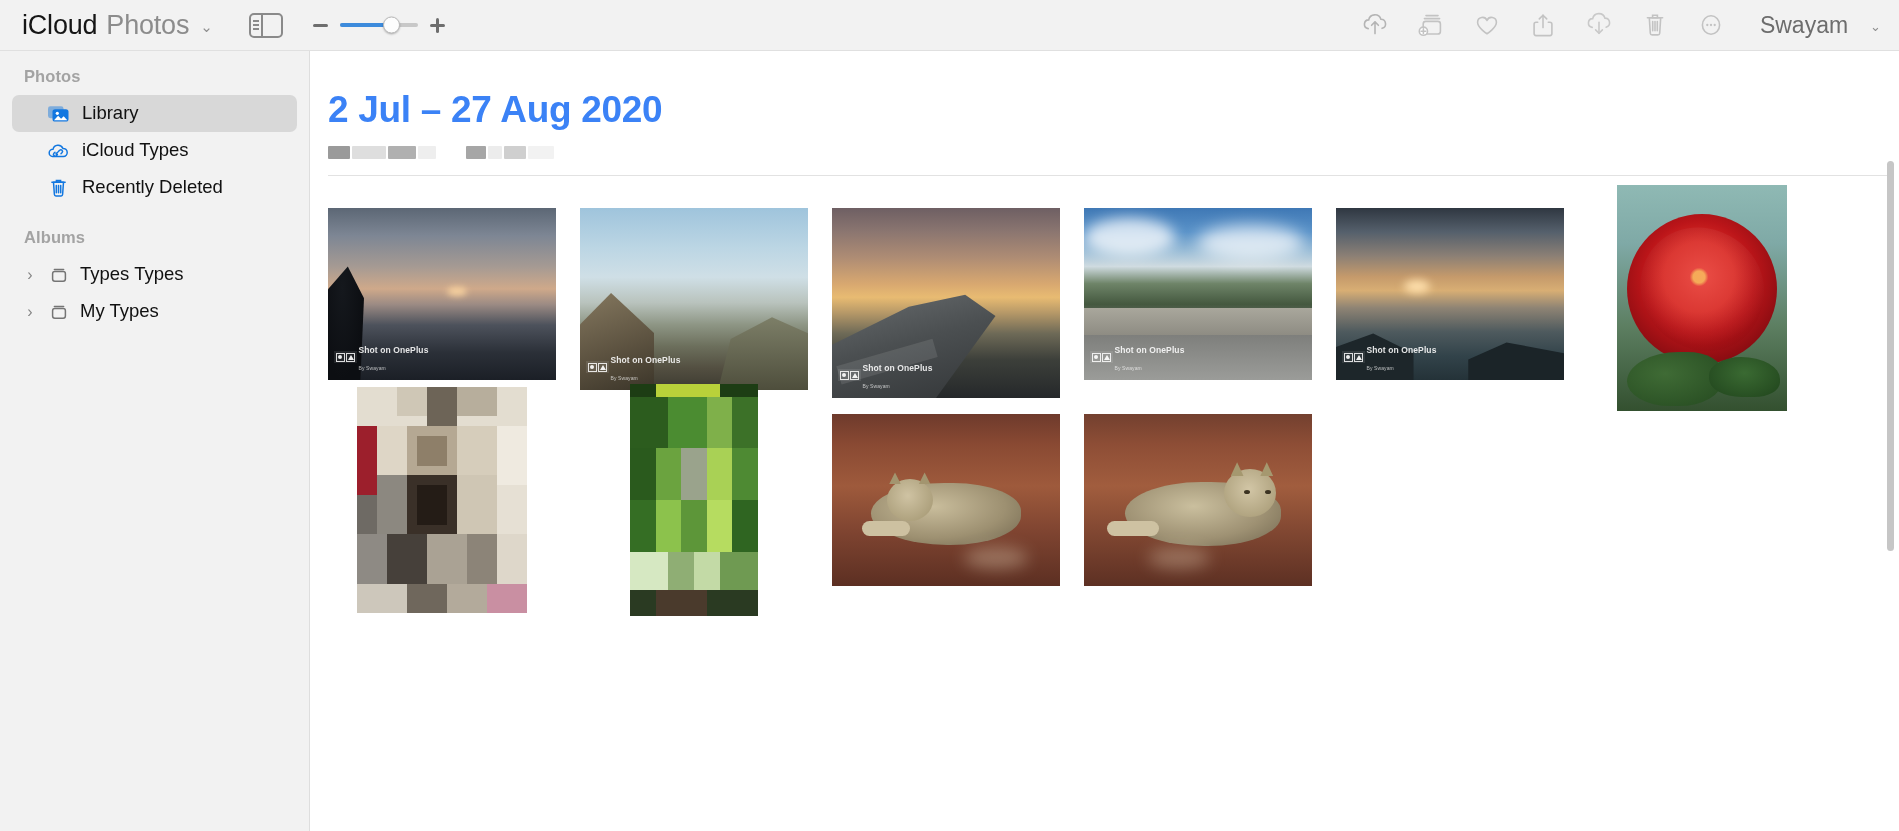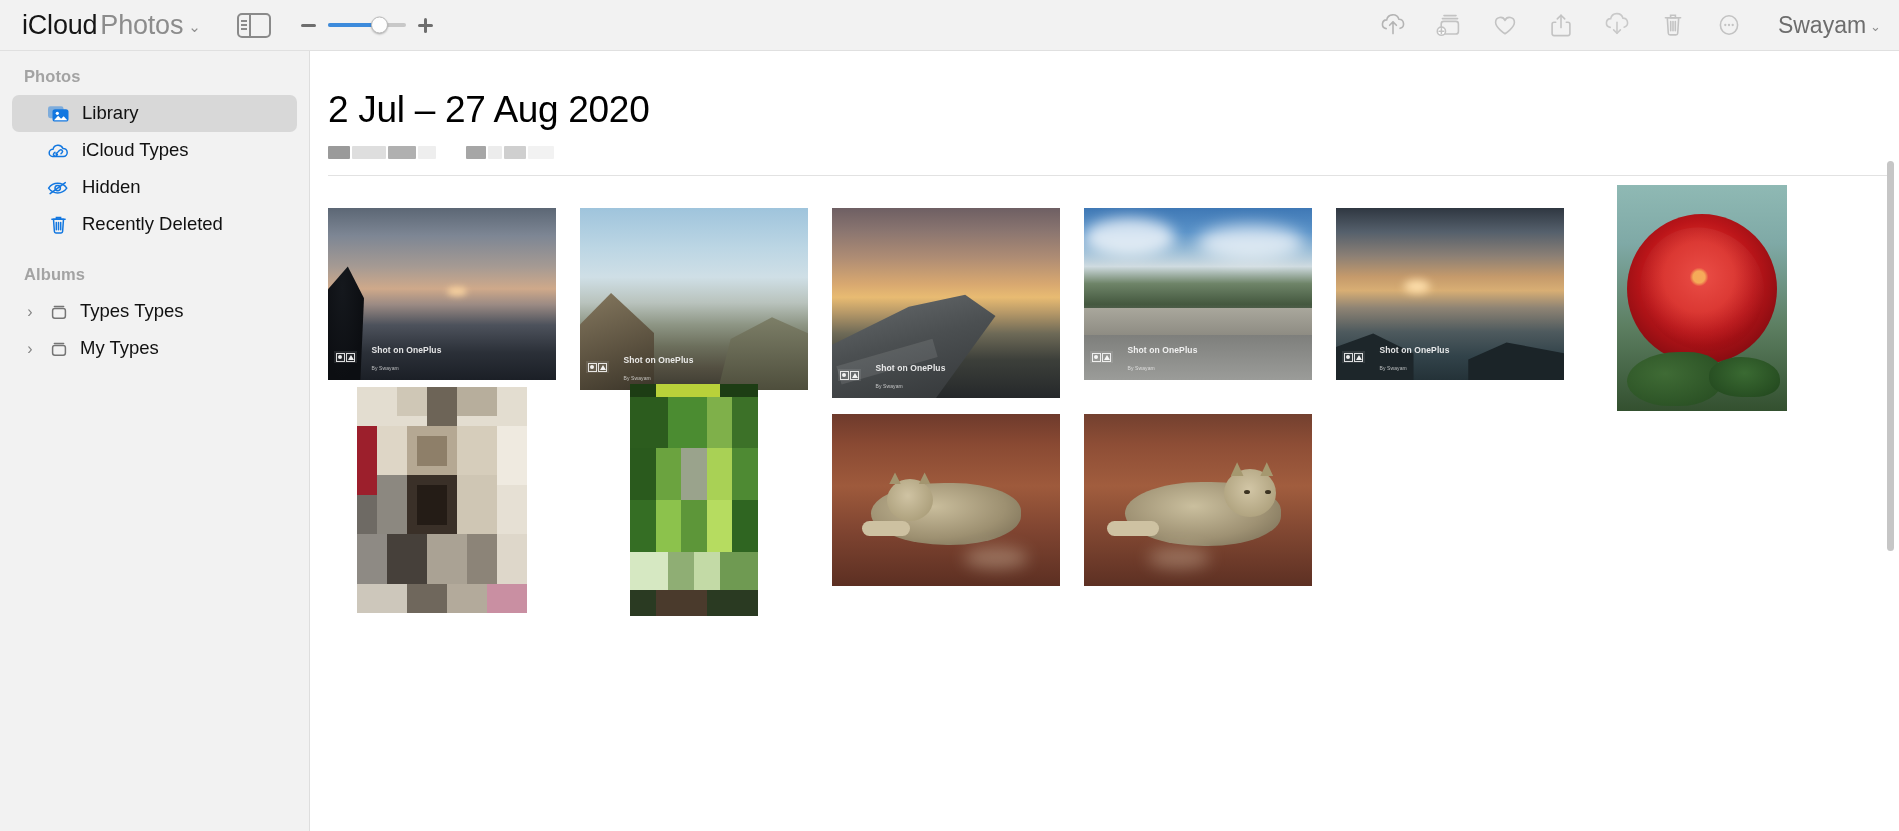--- a/index.html
+++ b/index.html
@@ -17,21 +17,21 @@
     background: #f2f2f2;
     display: flex;
     align-items: center;
     padding: 0 18px 0 22px;
     border-bottom: 1px solid #e0e0e0;
     position: relative;
   }
   .brand {
     display: flex;
     align-items: baseline;
-    gap: 3px;
+    gap: 9px;
     font-size: 27px;
     letter-spacing: -0.2px;
   }
   .brand-icloud { color: #161616; font-weight: 400; }
   .brand-app { color: #8c8c8c; font-weight: 400; }
   .brand-chev {
     color: #8e8e8e; font-size: 15px; margin-left: 2px;
     position: relative; top: -2px;
   }
 
@@ -87,21 +87,21 @@
 
   .tb-icons { display: flex; align-items: center; gap: 26px; }
   .tb-icon {
     width: 30px; height: 30px;
     display: flex; align-items: center; justify-content: center;
     color: #b4b4b4;
   }
   .tb-icon svg { display: block; }
 
   .account {
-    display: flex; align-items: baseline; gap: 4px;
+    display: flex; align-items: baseline; gap: 22px;
     margin-left: 34px; font-size: 23px; color: #6d6d6d;
   }
   .account-chev { font-size: 13px; color: #8e8e8e; position: relative; top: -2px; }
 
   
   .body-wrap { display: flex; height: 780px; }
 
   
   .sidebar {
     width: 310px; flex: 0 0 310px;
@@ -143,21 +143,21 @@
     align-items: center; justify-content: center; color: #757575;
   }
 
   
   .main {
     flex: 1; background: #fff; position: relative;
     overflow: hidden; padding: 0 0 0 0;
   }
   .main-inner { padding: 40px 0 0 18px; }
   .page-title {
-    font-size: 37px; font-weight: normal; color: #000000;
+    font-size: 37px; font-weight: bold; color: #3b82f6;
     letter-spacing: -0.3px; line-height: 1;
   }
   .redact-row {
     display: flex; align-items: center; gap: 6px; margin-top: 18px;
   }
   .redact-row .grp { display: flex; gap: 2px; }
   .redact {
     height: 13px; border-radius: 1px;
   }
   .divider-line {
@@ -178,21 +178,21 @@
   }
   .cell.row2 { align-items: center; }
   .thumb {
     position: relative; overflow: hidden;
     background: #ddd;
   }
 
   
   .wm {
     position: absolute; left: 6px; bottom: 6px;
-    display: flex; align-items: center; gap: 15px;
+    display: flex; align-items: center; gap: 2px;
     opacity: .92;
   }
   .wm-badge {
     display: flex; gap: 1.5px; padding: 1.5px;
     background: rgba(255,255,255,.10);
   }
   .wm-badge i {
     width: 9px; height: 9px; border: 1px solid rgba(255,255,255,.92);
     display: flex; align-items: center; justify-content: center;
   }
@@ -347,30 +347,20 @@
     <div class="nav-item">
       <span class="nav-icon">
         <svg width="24" height="20" viewBox="0 0 24 20" fill="none" stroke="#1277e0" stroke-width="1.5">
           <path d="M6.6 15.5a3.6 3.6 0 0 1 .4-7.2A5.2 5.2 0 0 1 16.9 7.4a3.8 3.8 0 0 1 .5 8.1z" stroke-linejoin="round"></path>
           <path d="M10 12.9l1.9-1.9M12.6 10.3l1.1-1.1a1.7 1.7 0 0 1 2.4 2.4l-1.1 1.1M11.4 13.6l-1.1 1.1a1.7 1.7 0 0 1-2.4-2.4l1.1-1.1" stroke-linecap="round"></path>
         </svg>
       </span>
       <span class="nav-label">iCloud Types</span>
     </div>
 
-    <div class="nav-item">
-      <span class="nav-icon">
-        <svg width="24" height="20" viewBox="0 0 24 20" fill="none" stroke="#1277e0" stroke-width="1.5">
-          <path d="M2.6 10.1S6.1 5.3 11.7 5.3s9.1 4.8 9.1 4.8-3.5 4.8-9.1 4.8S2.6 10.1 2.6 10.1z" stroke-linejoin="round"></path>
-          <circle cx="11.7" cy="10.1" r="2.7"></circle>
-          <path d="M4.1 15.6 19.3 4.6" stroke-linecap="round"></path>
-        </svg>
-      </span>
-      <span class="nav-label">Hidden</span>
-    </div>
 
     <div class="nav-item">
       <span class="nav-icon">
         <svg width="23" height="20" viewBox="0 0 23 20" fill="none" stroke="#1277e0" stroke-width="1.5">
           <path d="M9.4 2.4h4.2v1.9H9.4z"></path>
           <path d="M4.9 4.3h13.2" stroke-linecap="round"></path>
           <path d="M6.5 4.3h10l-.9 12.2a1.5 1.5 0 0 1-1.5 1.4H8.9a1.5 1.5 0 0 1-1.5-1.4z" stroke-linejoin="round"></path>
           <path d="M9.3 7.4v7.3M11.5 7.4v7.3M13.7 7.4v7.3" stroke-linecap="round"></path>
         </svg>
       </span>

